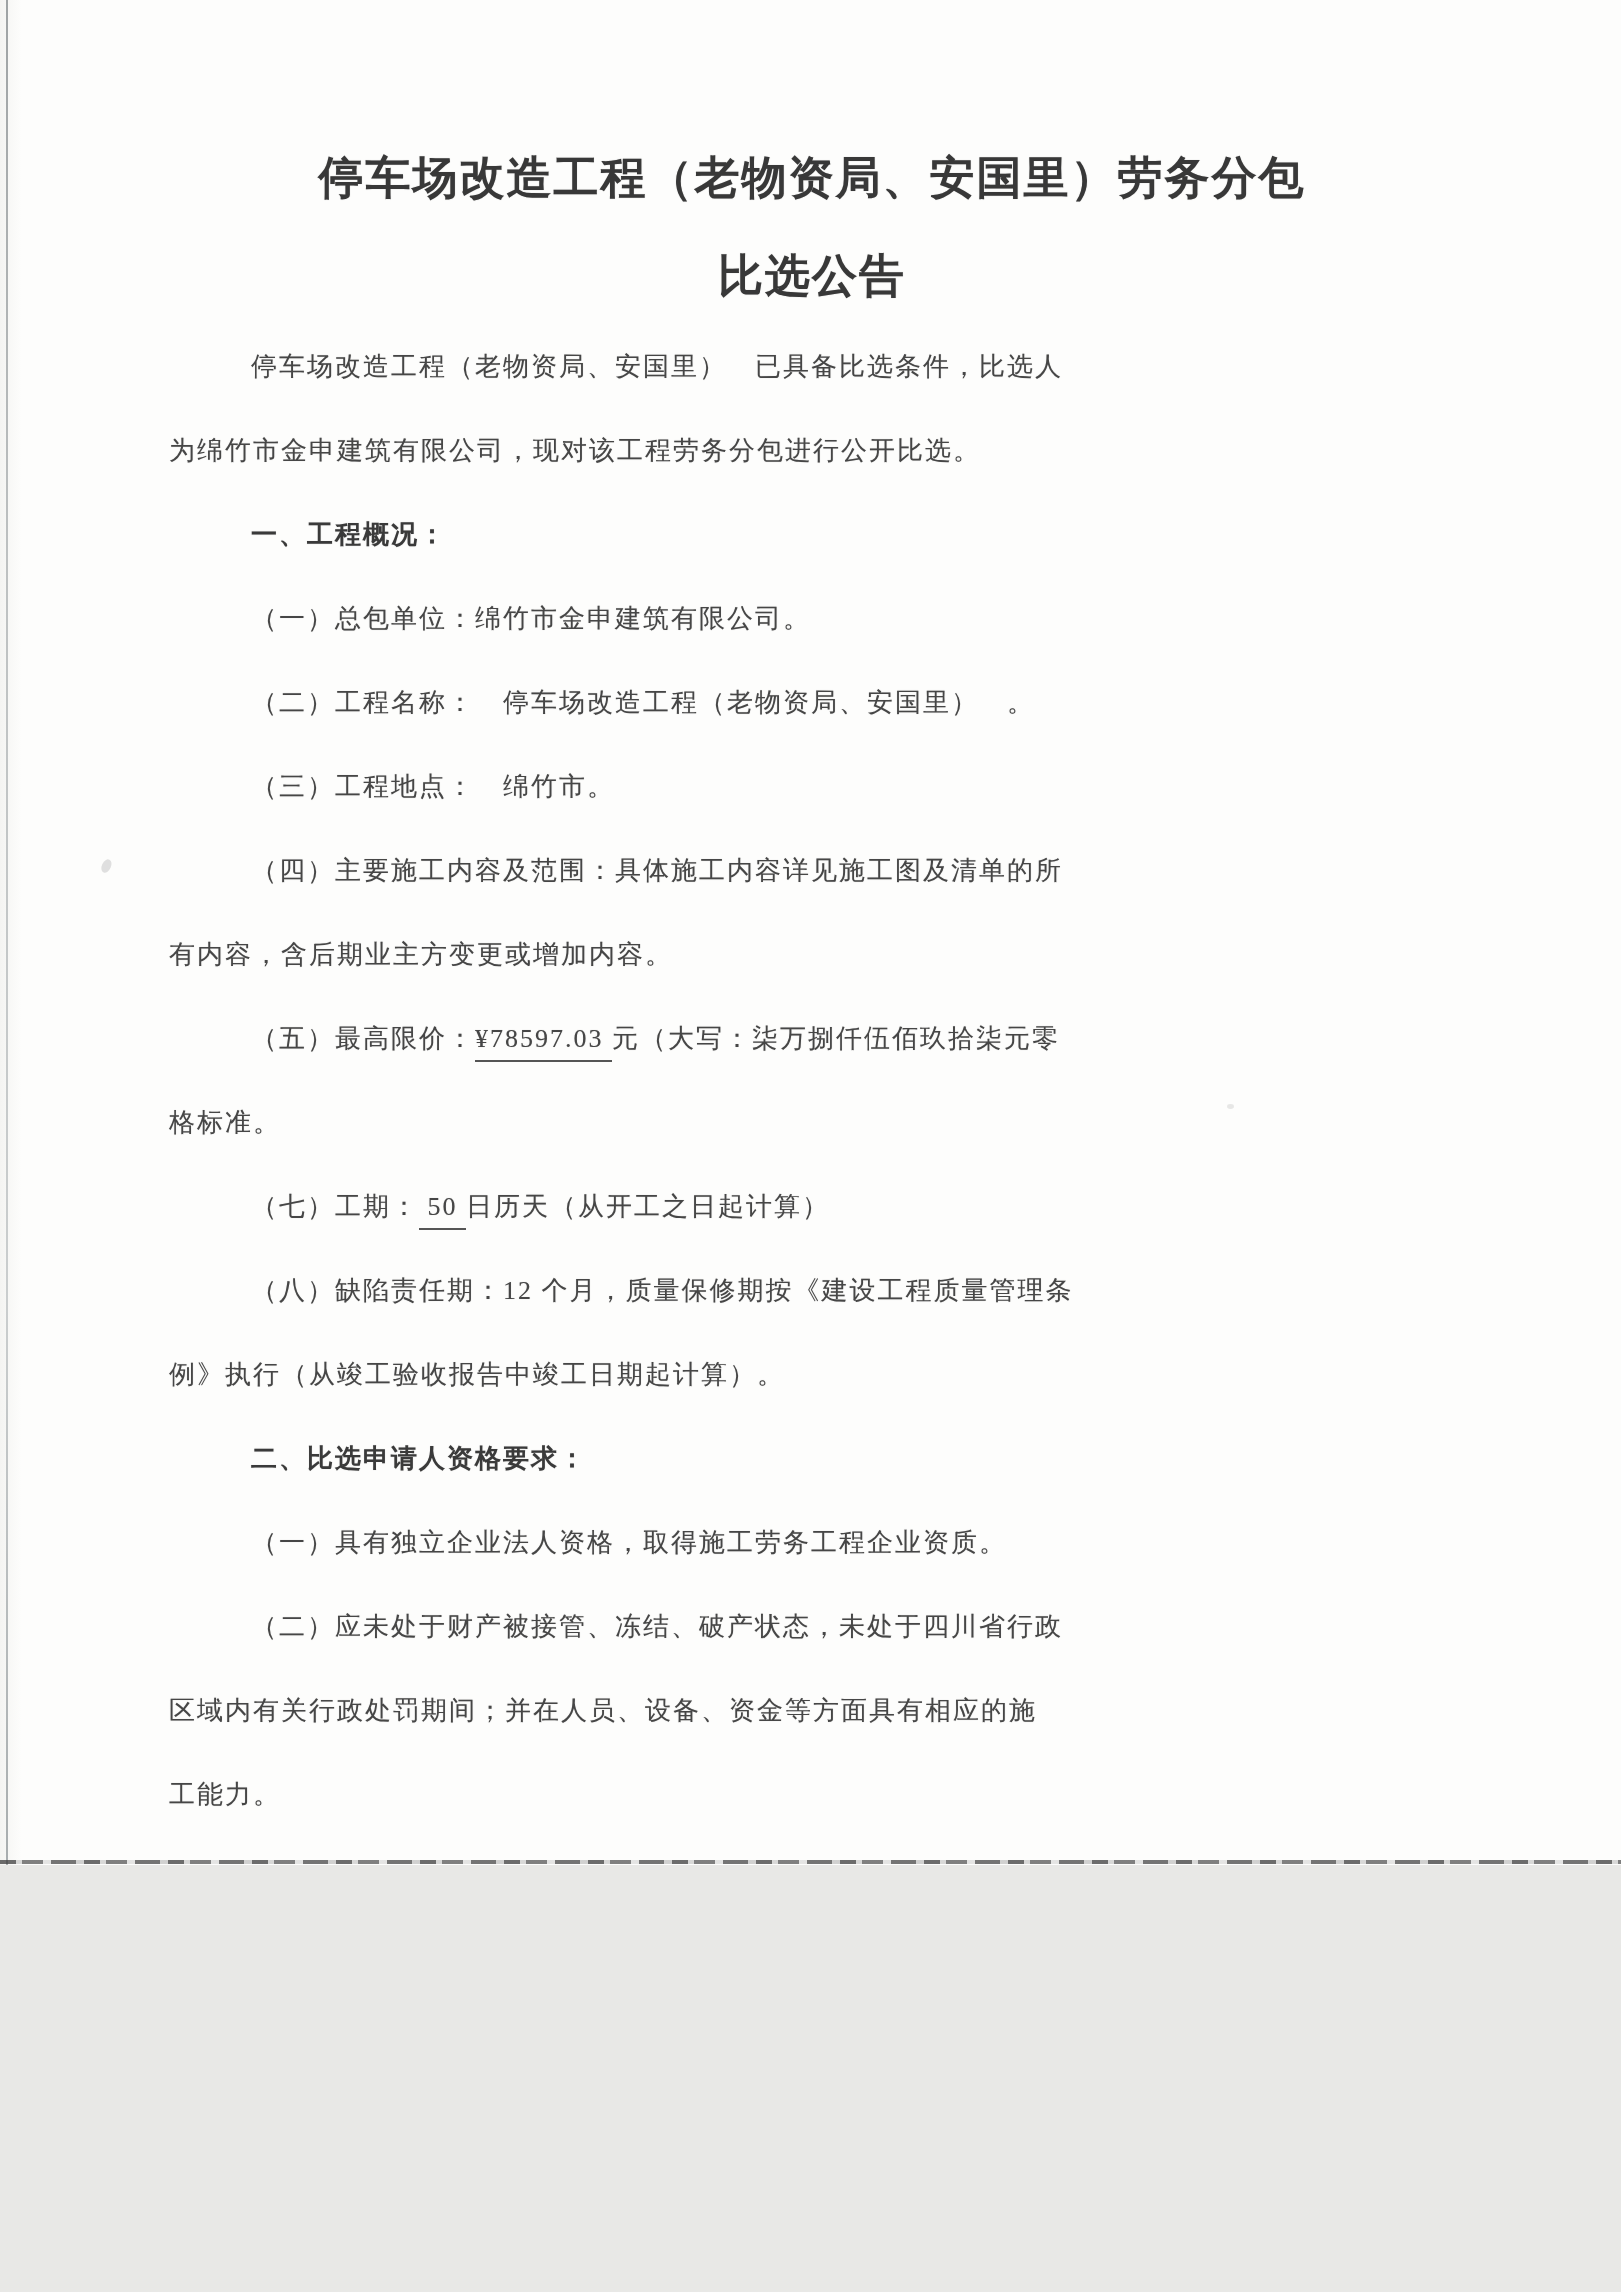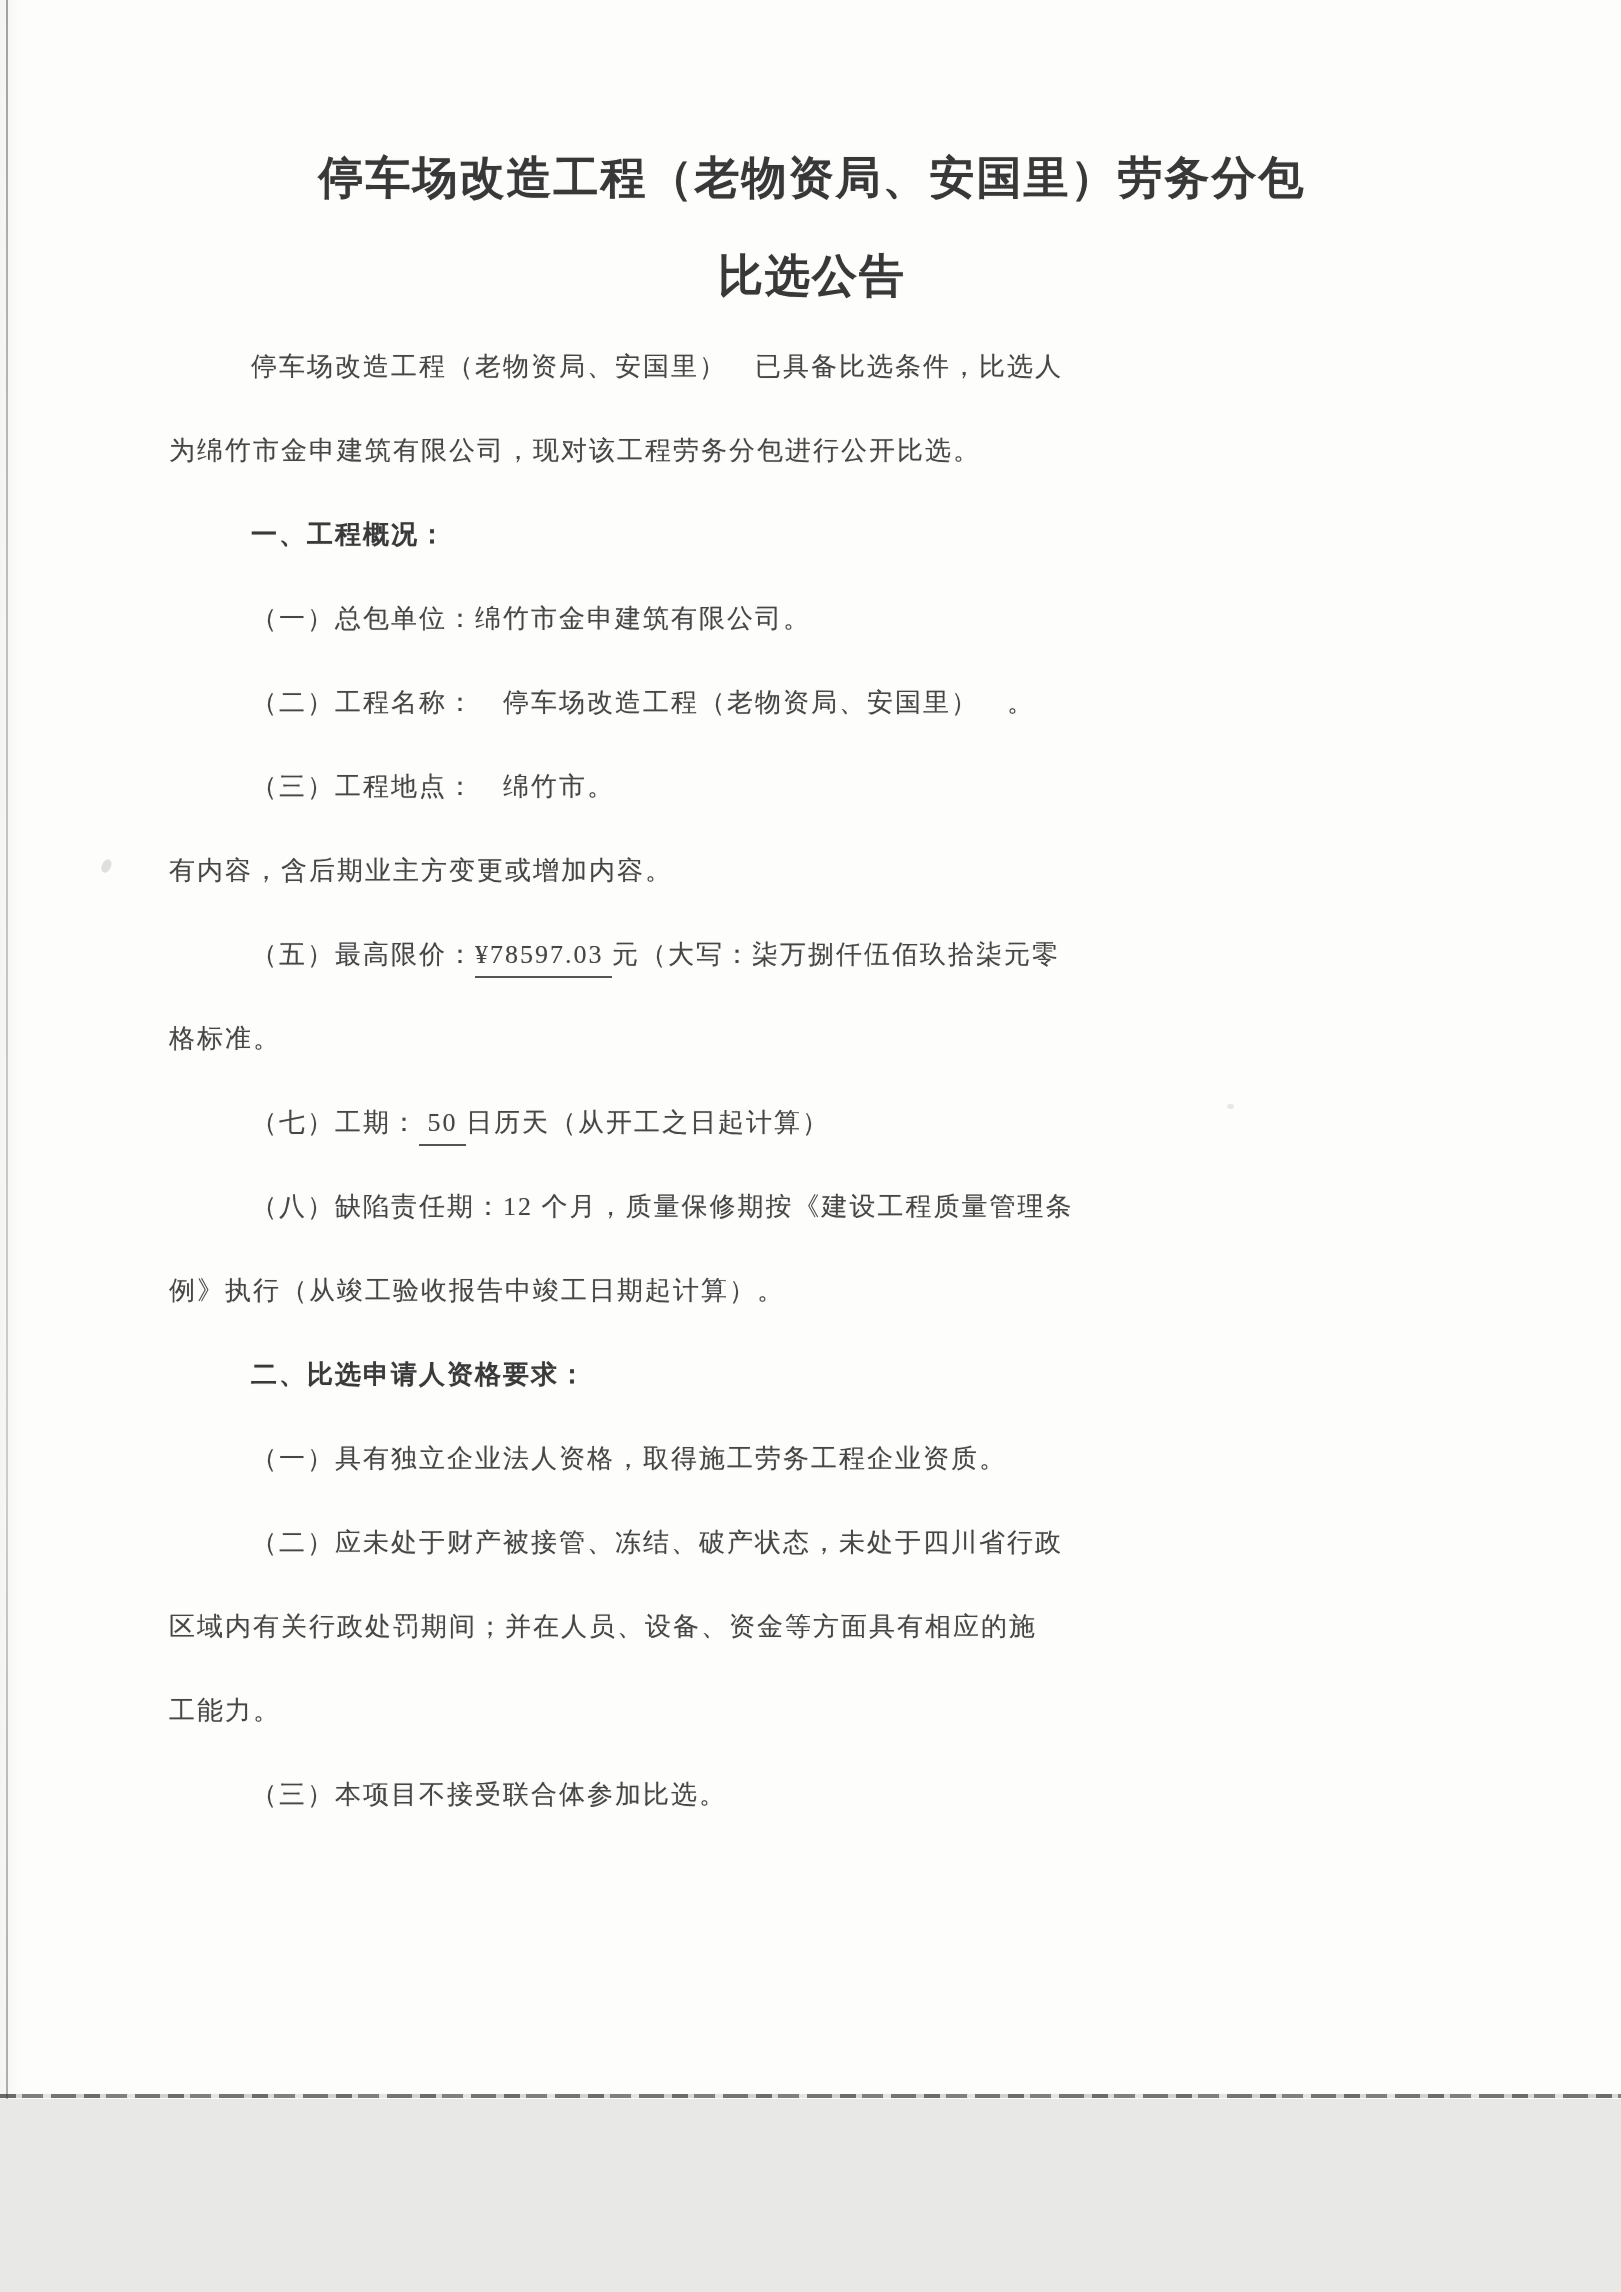--- a/index.html
+++ b/index.html
@@ -1,18 +1,18 @@
 <!DOCTYPE html>
 <html><head>
 <meta charset="utf-8">
 <style>
   html,body{margin:0;padding:0;background:#e8e8e6;}
   .page{
     position:relative;
-    width:1621px;height:2099px;
+    width:1621px;height:1865px;
     margin:0 auto;
     background:linear-gradient(90deg,#f4f4f2 0px,#fdfdfc 21.6px,#fdfdfc 100%);
     overflow:hidden;
     font-family:"Liberation Serif","DejaVu Serif",serif;
     color:#454545;
   }
   
   .edge-left{
     position:absolute;left:5.9px;top:0;bottom:0;width:2px;
     background:linear-gradient(180deg,#8f9496 0%,#b3b7b8 30%,#c2c6c7 70%,#9aa0a2 100%);
@@ -73,20 +73,21 @@
     <div class="title-line">比选公告</div>
   </div>
 
   <div class="body-block">
       <div class="line indent"><span>停车场改造工程（老物资局、安国里）　已具备比选条件，比选人</span></div>
       <div class="line"><span>为绵竹市金申建筑有限公司，现对该工程劳务分包进行公开比选。</span></div>
       <div class="line indent bold"><span>一、工程概况：</span></div>
       <div class="line indent"><span>（一）总包单位：绵竹市金申建筑有限公司。</span></div>
       <div class="line indent"><span>（二）工程名称：　停车场改造工程（老物资局、安国里）　。</span></div>
       <div class="line indent"><span>（三）工程地点：　绵竹市。</span></div>
+      <div class="line indent"><span>（四）主要施工内容及范围：具体施工内容详见施工图及清单的所</span></div>
       <div class="line"><span>有内容，含后期业主方变更或增加内容。</span></div>
       <div class="line indent"><span>（五）最高限价：</span><span class="u">¥78597.03 </span><span>元（大写：柒万捌仟伍佰玖拾柒元零</span></div>
       <div class="line"><span>格标准。</span></div>
       <div class="line indent"><span>（七）工期：</span><span class="u"> 50 </span><span>日历天（从开工之日起计算）</span></div>
       <div class="line indent"><span>（八）缺陷责任期：12 个月，质量保修期按《建设工程质量管理条</span></div>
       <div class="line"><span>例》执行（从竣工验收报告中竣工日期起计算）。</span></div>
       <div class="line indent bold"><span>二、比选申请人资格要求：</span></div>
       <div class="line indent"><span>（一）具有独立企业法人资格，取得施工劳务工程企业资质。</span></div>
       <div class="line indent"><span>（二）应未处于财产被接管、冻结、破产状态，未处于四川省行政</span></div>
       <div class="line"><span>区域内有关行政处罚期间；并在人员、设备、资金等方面具有相应的施</span></div>

